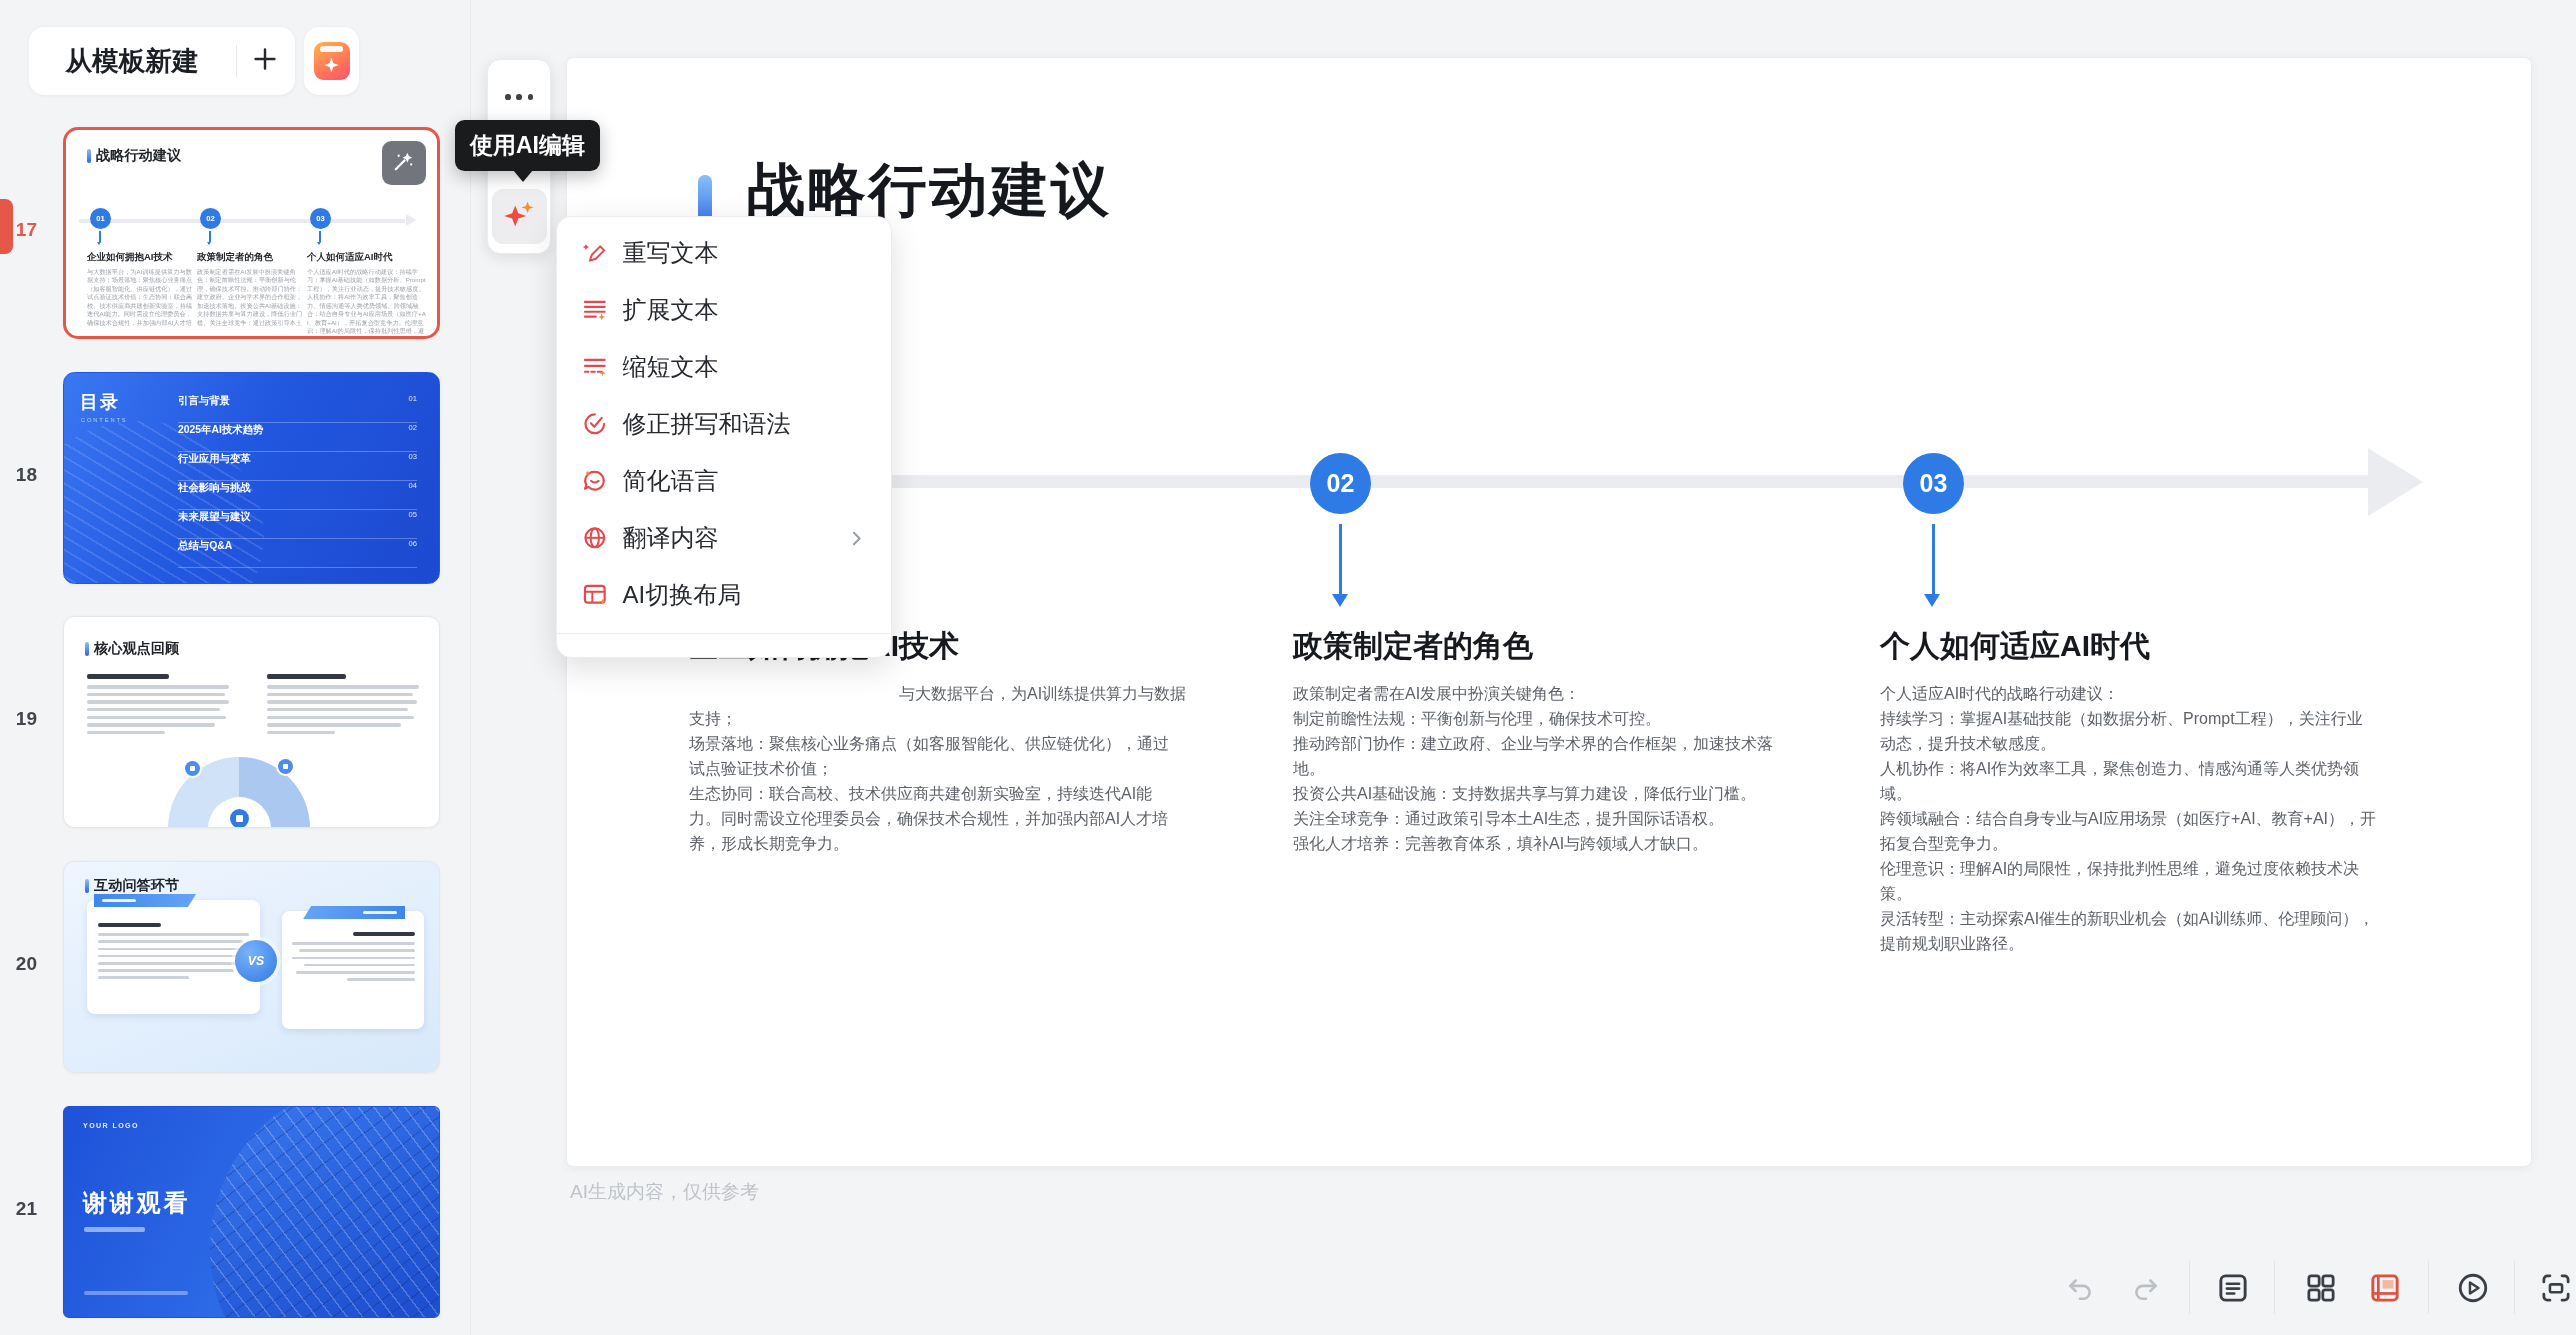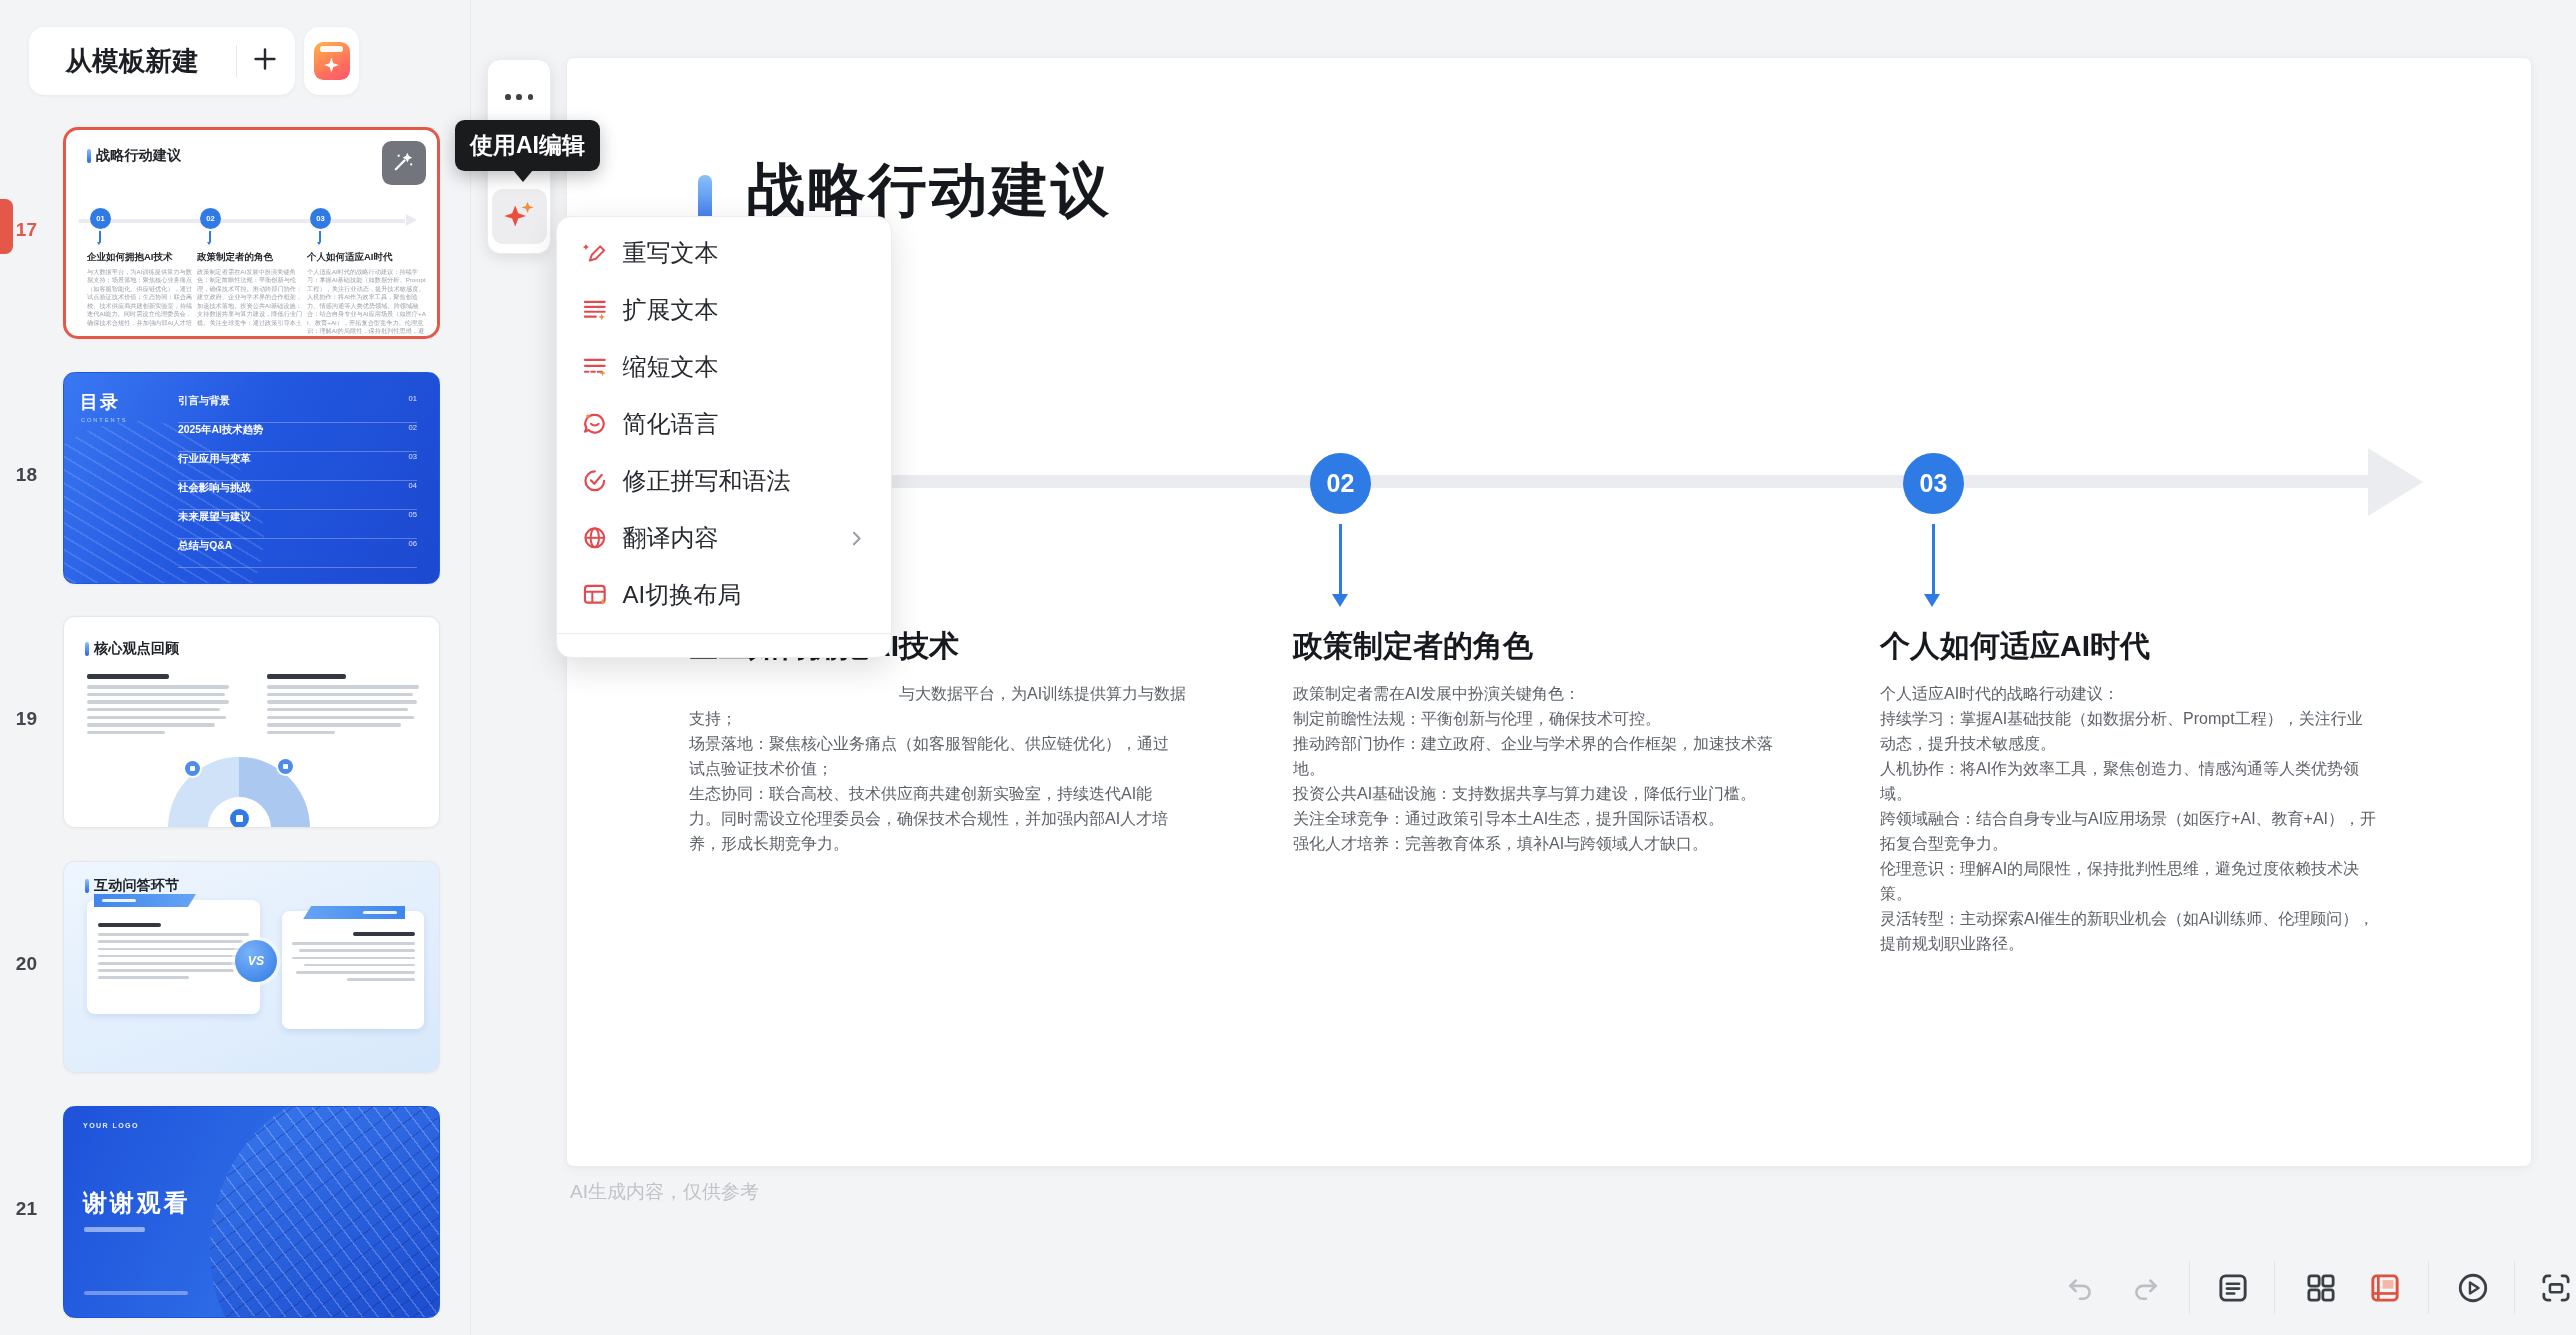--- a/index.html
+++ b/index.html
@@ -289,21 +289,21 @@
         <div class="gbar" style="height:2.8px;"></div>
           <div class="gbar" style="height:2.8px;width:90%;margin-left:auto;"></div>
         <div class="gbar" style="height:2.8px;width:96%;margin-left:auto;"></div>
           <div class="gbar" style="height:2.8px;width:55%;margin-left:auto;"></div>
       </div>
     </div>
     <div class="abs tagR"></div>
     <div class="abs vs">VS</div>
   </div>
 
-  <div class="abs thumb t21" style="top:1106px;">
+  <div class="abs thumb t21" style="top:1106px;border-radius:6px;">
     <div class="bld"></div>
     <div class="abs t21-logo">YOUR LOGO</div>
     <div class="abs t21-title">谢谢观看</div>
     <div class="abs t21-sub"></div>
     <div class="abs t21-foot"></div>
   </div>
 
   <div class="abs canvas"></div>
   <div class="abs ctitle-bar"></div>
   <div class="abs ctitle">战略行动建议</div>
@@ -403,32 +403,32 @@
     </div>
     <div class="mi">
       <svg width="25.6" height="25.6" viewBox="0 0 26 26">
           <path d="M3 6h20M3 12h20M3 18h3.5m3 0h3.5m3 0h3.5" stroke="#e5484d" stroke-width="2.2" fill="none" stroke-linecap="round"></path>
           <path d="M21 16.5l.9 2.1 2.1.9-2.1.9-.9 2.1-.9-2.1-2.1-.9 2.1-.9z" fill="#f08e3c"></path>
         </svg>
       <span class="mi-label">缩短文本</span>
     </div>
     <div class="mi">
       <svg width="25.6" height="25.6" viewBox="0 0 26 26">
+          <path d="M13 3.5a9.5 9.5 0 1 0 9.5 9.5" stroke="#e5484d" stroke-width="2.2" fill="none" stroke-linecap="round"></path>
+          <path d="M9 12.5l3.5 3.5L20 7" stroke="#e5484d" stroke-width="2.2" fill="none" stroke-linecap="round" stroke-linejoin="round"></path>
+        </svg>
+      <span class="mi-label">修正拼写和语法</span>
+    </div>
+    <div class="mi">
+      <svg width="25.6" height="25.6" viewBox="0 0 26 26">
           <path d="M13 4a9 9 0 1 1-6.3 15.4L3 21l1.5-3.6A9 9 0 0 1 13 4z" stroke="#e5484d" stroke-width="2.2" fill="none" stroke-linejoin="round"></path>
           <path d="M9 13q4 3.4 8 0" stroke="#e5484d" stroke-width="2" fill="none" stroke-linecap="round"></path>
           <path d="M6 2.5l.8 1.9 1.9.8-1.9.8L6 7.9l-.8-1.9-1.9-.8 1.9-.8z" fill="#f08e3c"></path>
         </svg>
       <span class="mi-label">简化语言</span>
-    </div>
-    <div class="mi">
-      <svg width="25.6" height="25.6" viewBox="0 0 26 26">
-          <path d="M13 3.5a9.5 9.5 0 1 0 9.5 9.5" stroke="#e5484d" stroke-width="2.2" fill="none" stroke-linecap="round"></path>
-          <path d="M9 12.5l3.5 3.5L20 7" stroke="#e5484d" stroke-width="2.2" fill="none" stroke-linecap="round" stroke-linejoin="round"></path>
-        </svg>
-      <span class="mi-label">修正拼写和语法</span>
     </div>
     <div class="mi">
       <svg width="25.6" height="25.6" viewBox="0 0 26 26">
           <circle cx="13" cy="13" r="9.5" stroke="#e5484d" stroke-width="2.2" fill="none"></circle>
           <ellipse cx="13" cy="13" rx="4.2" ry="9.5" stroke="#e5484d" stroke-width="2" fill="none"></ellipse>
           <path d="M3.8 13h18.4" stroke="#e5484d" stroke-width="2" fill="none"></path>
         </svg>
       <span class="mi-label">翻译内容</span>
       <span class="mi-right">
         <svg width="19" height="19" viewBox="0 0 20 20">

